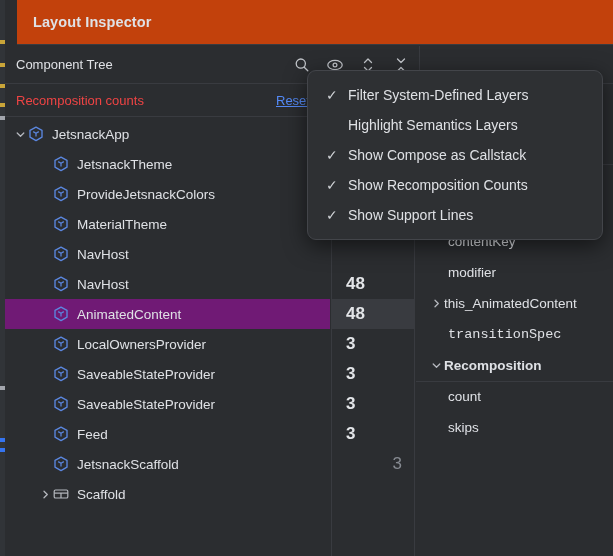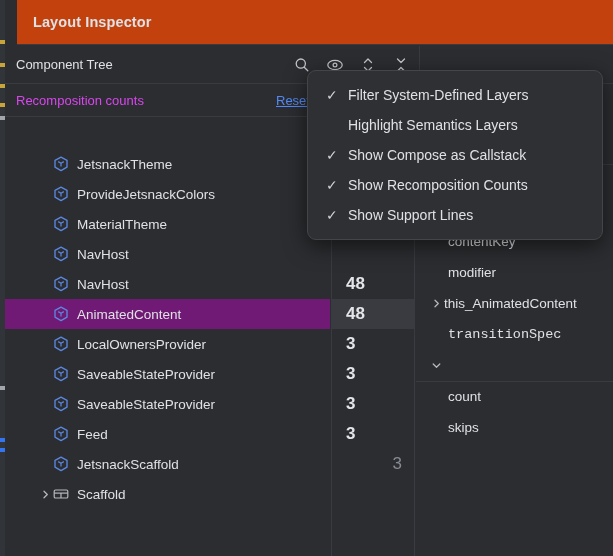--- a/index.html
+++ b/index.html
@@ -51,21 +51,21 @@
     display: flex; align-items: center; padding-left: 12px;
   }
   .toolbar-right span { font-size: 13px; color: #dfe1e5; }
 
   
   .recompbar {
     position: absolute; left: 5px; top: 85px; width: 410px; height: 32px;
     background: #2b2d30; border-bottom: 1px solid #393b40;
     display: flex; align-items: center;
   }
-  .recompbar-label { font-size: 13px; color: #d946ef; padding-left: 11px; }
+  .recompbar-label { font-size: 13px; color: #ef4444; padding-left: 11px; }
   .recompbar-reset {
     position: absolute; left: 271px; top: 8px;
     font-size: 13px; color: #548af7; text-decoration: underline; cursor: pointer;
     white-space: nowrap;
   }
 
   
   .tree {
     position: absolute; left: 5px; top: 118px; width: 325px; height: 438px;
     background: #2b2d30; overflow: hidden;
@@ -184,20 +184,35 @@
       <span>Attributes</span>
     </div>
   </div>
 
   <div class="recompbar">
     <span class="recompbar-label">Recomposition counts</span>
     <span class="recompbar-reset">Reset</span>
   </div>
 
   <div class="tree" id="tree">
+      <div class="tree-row" style="top: 1px; padding-left: 8px;">
+        <span class="twisty">
+          <svg width="11" height="11" viewBox="0 0 11 11">
+            <polyline points="2.2,4 5.5,7.3 8.8,4" fill="none" stroke="#b6b9bf" stroke-width="1.25" stroke-linecap="round" stroke-linejoin="round"></polyline>
+          </svg>
+        </span>
+        <span class="node-icon">
+          <svg width="18" height="18" viewBox="0 0 18 18">
+            <path d="M9 2.2 L15 5.3 L15 12.2 L9 15.6 L3 12.2 L3 5.3 Z" fill="none" stroke="#5b87e0" stroke-width="1.35" stroke-linejoin="round"></path>
+            <path d="M6.2 6.6 L9 8.2 L11.8 6.6" fill="none" stroke="#5b87e0" stroke-width="1.25" stroke-linejoin="round"></path>
+            <path d="M9 8.2 L9 11.4" fill="none" stroke="#5b87e0" stroke-width="1.25"></path>
+          </svg>
+        </span>
+        <span class="node-label">JetsnackApp</span>
+      </div>
       <div class="tree-row" style="top: 31px; padding-left: 33px;">
         <span class="twisty"></span>
         <span class="node-icon">
           <svg width="18" height="18" viewBox="0 0 18 18">
             <path d="M9 2.2 L15 5.3 L15 12.2 L9 15.6 L3 12.2 L3 5.3 Z" fill="none" stroke="#5b87e0" stroke-width="1.35" stroke-linejoin="round"></path>
             <path d="M6.2 6.6 L9 8.2 L11.8 6.6" fill="none" stroke="#5b87e0" stroke-width="1.25" stroke-linejoin="round"></path>
             <path d="M9 8.2 L9 11.4" fill="none" stroke="#5b87e0" stroke-width="1.25"></path>
           </svg>
         </span>
         <span class="node-label">JetsnackTheme</span>
@@ -396,20 +411,21 @@
       <div class="attr-row" style="top: 234px; font-family: Liberation Mono, monospace;">
         <span class="attr-twisty" style="margin-left: 16px;"></span>
         <span class="attr-label">transitionSpec</span>
       </div>
       <div class="attr-row section" style="top: 265px;">
         <span class="attr-twisty">
           <svg width="11" height="11" viewBox="0 0 11 11">
             <polyline points="2.2,4 5.5,7.3 8.8,4" fill="none" stroke="#b6b9bf" stroke-width="1.25" stroke-linecap="round" stroke-linejoin="round"></polyline>
           </svg>
         </span>
+        <span class="attr-label bold">Recomposition</span>
       </div>
       <div class="attr-sep" style="top: 296px;"></div>
       <div class="attr-row" style="top: 296px;">
         <span class="attr-twisty" style="margin-left: 16px;"></span>
         <span class="attr-label">count</span>
       </div>
       <div class="attr-row" style="top: 327px;">
         <span class="attr-twisty" style="margin-left: 16px;"></span>
         <span class="attr-label">skips</span>
       </div>

